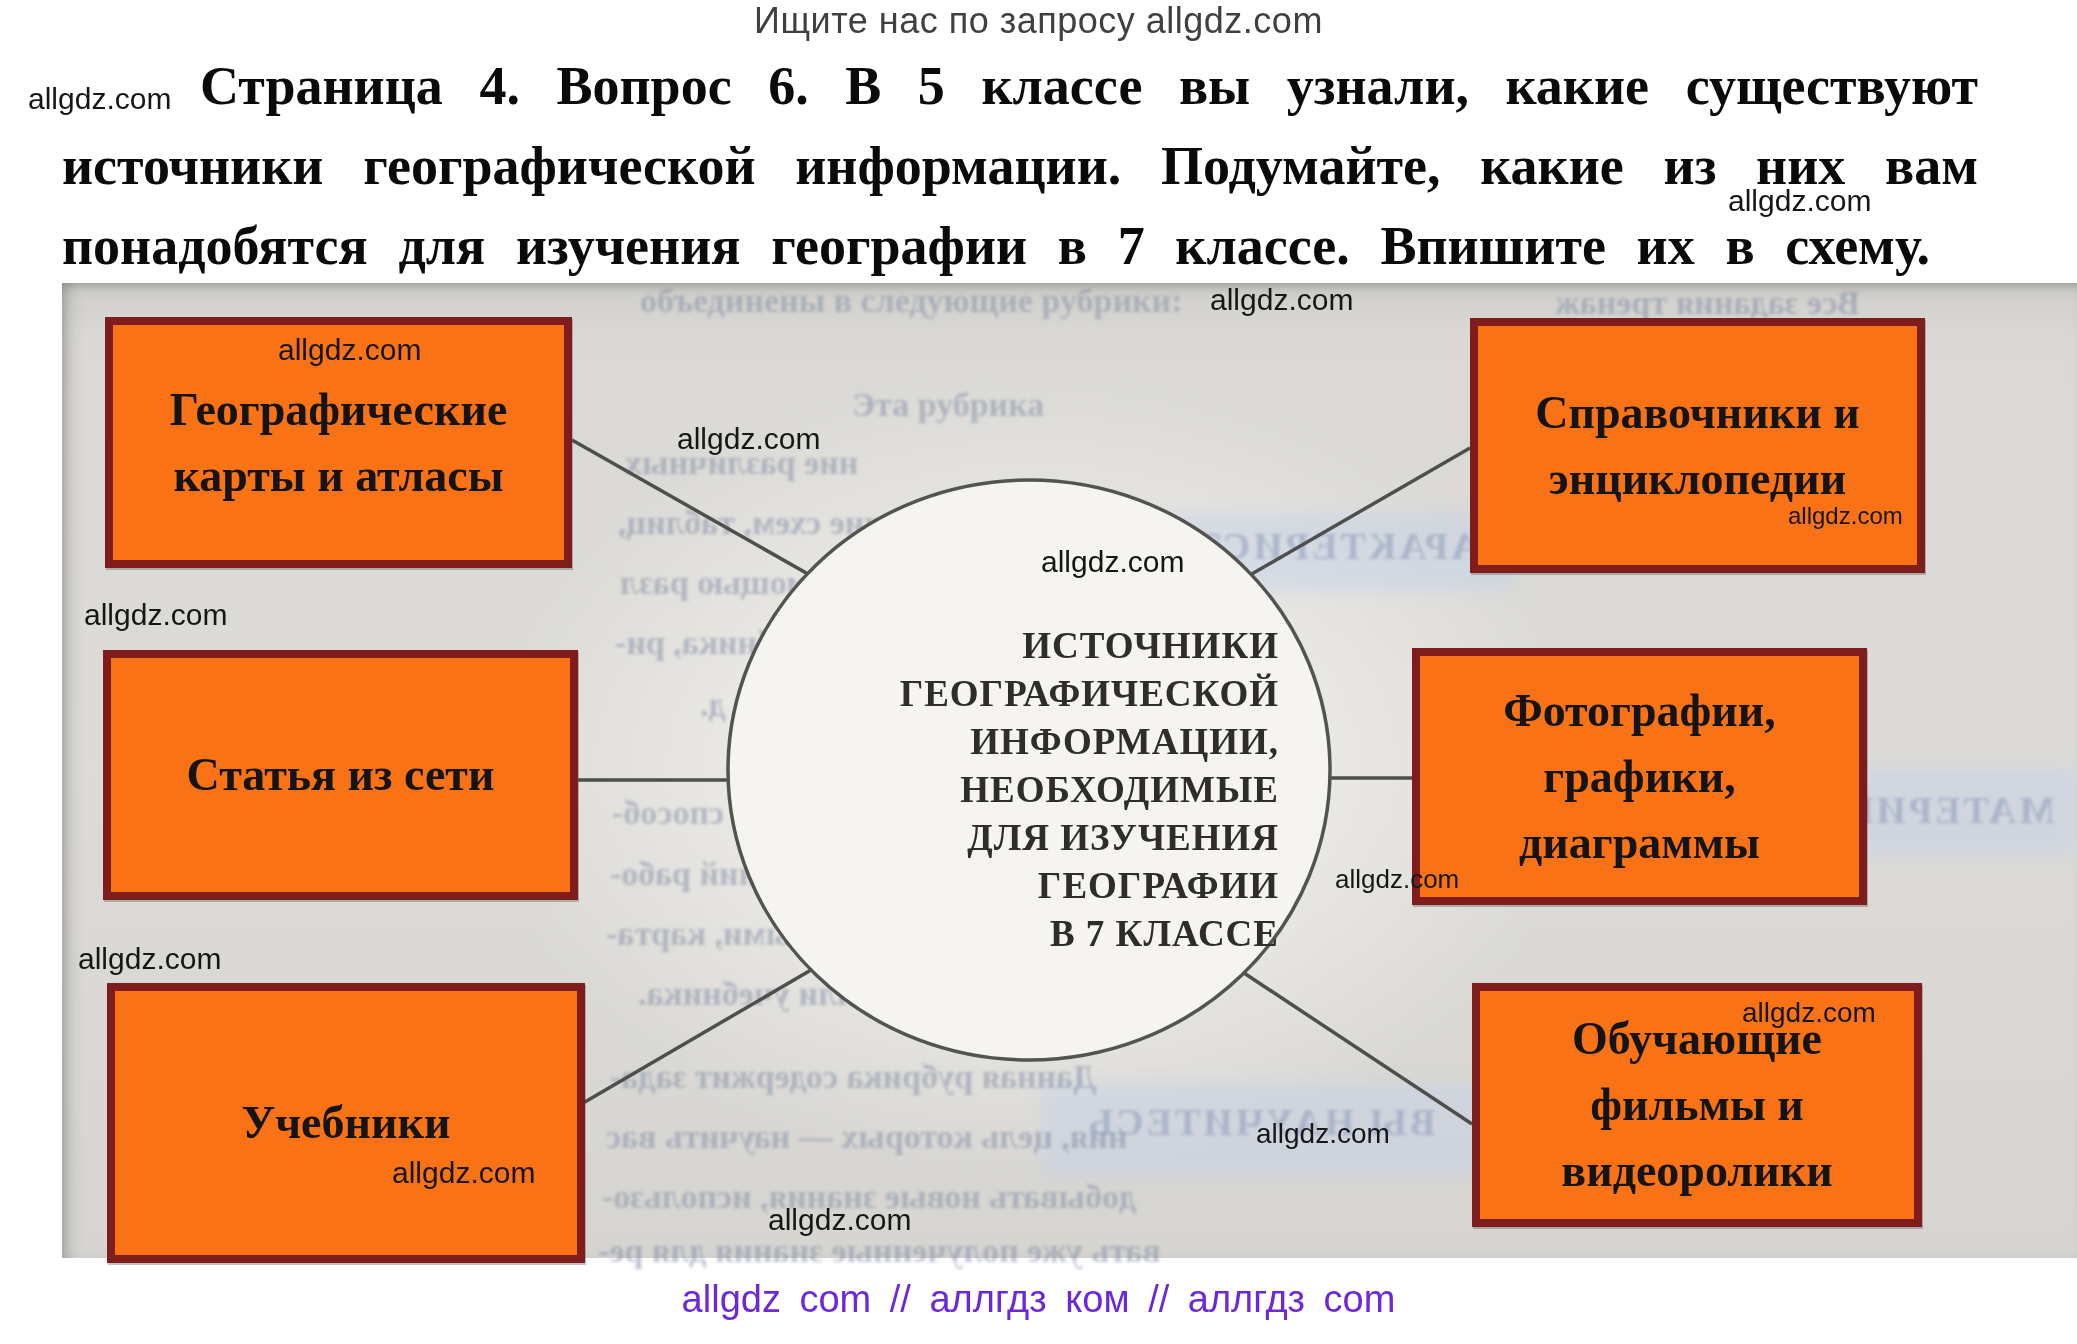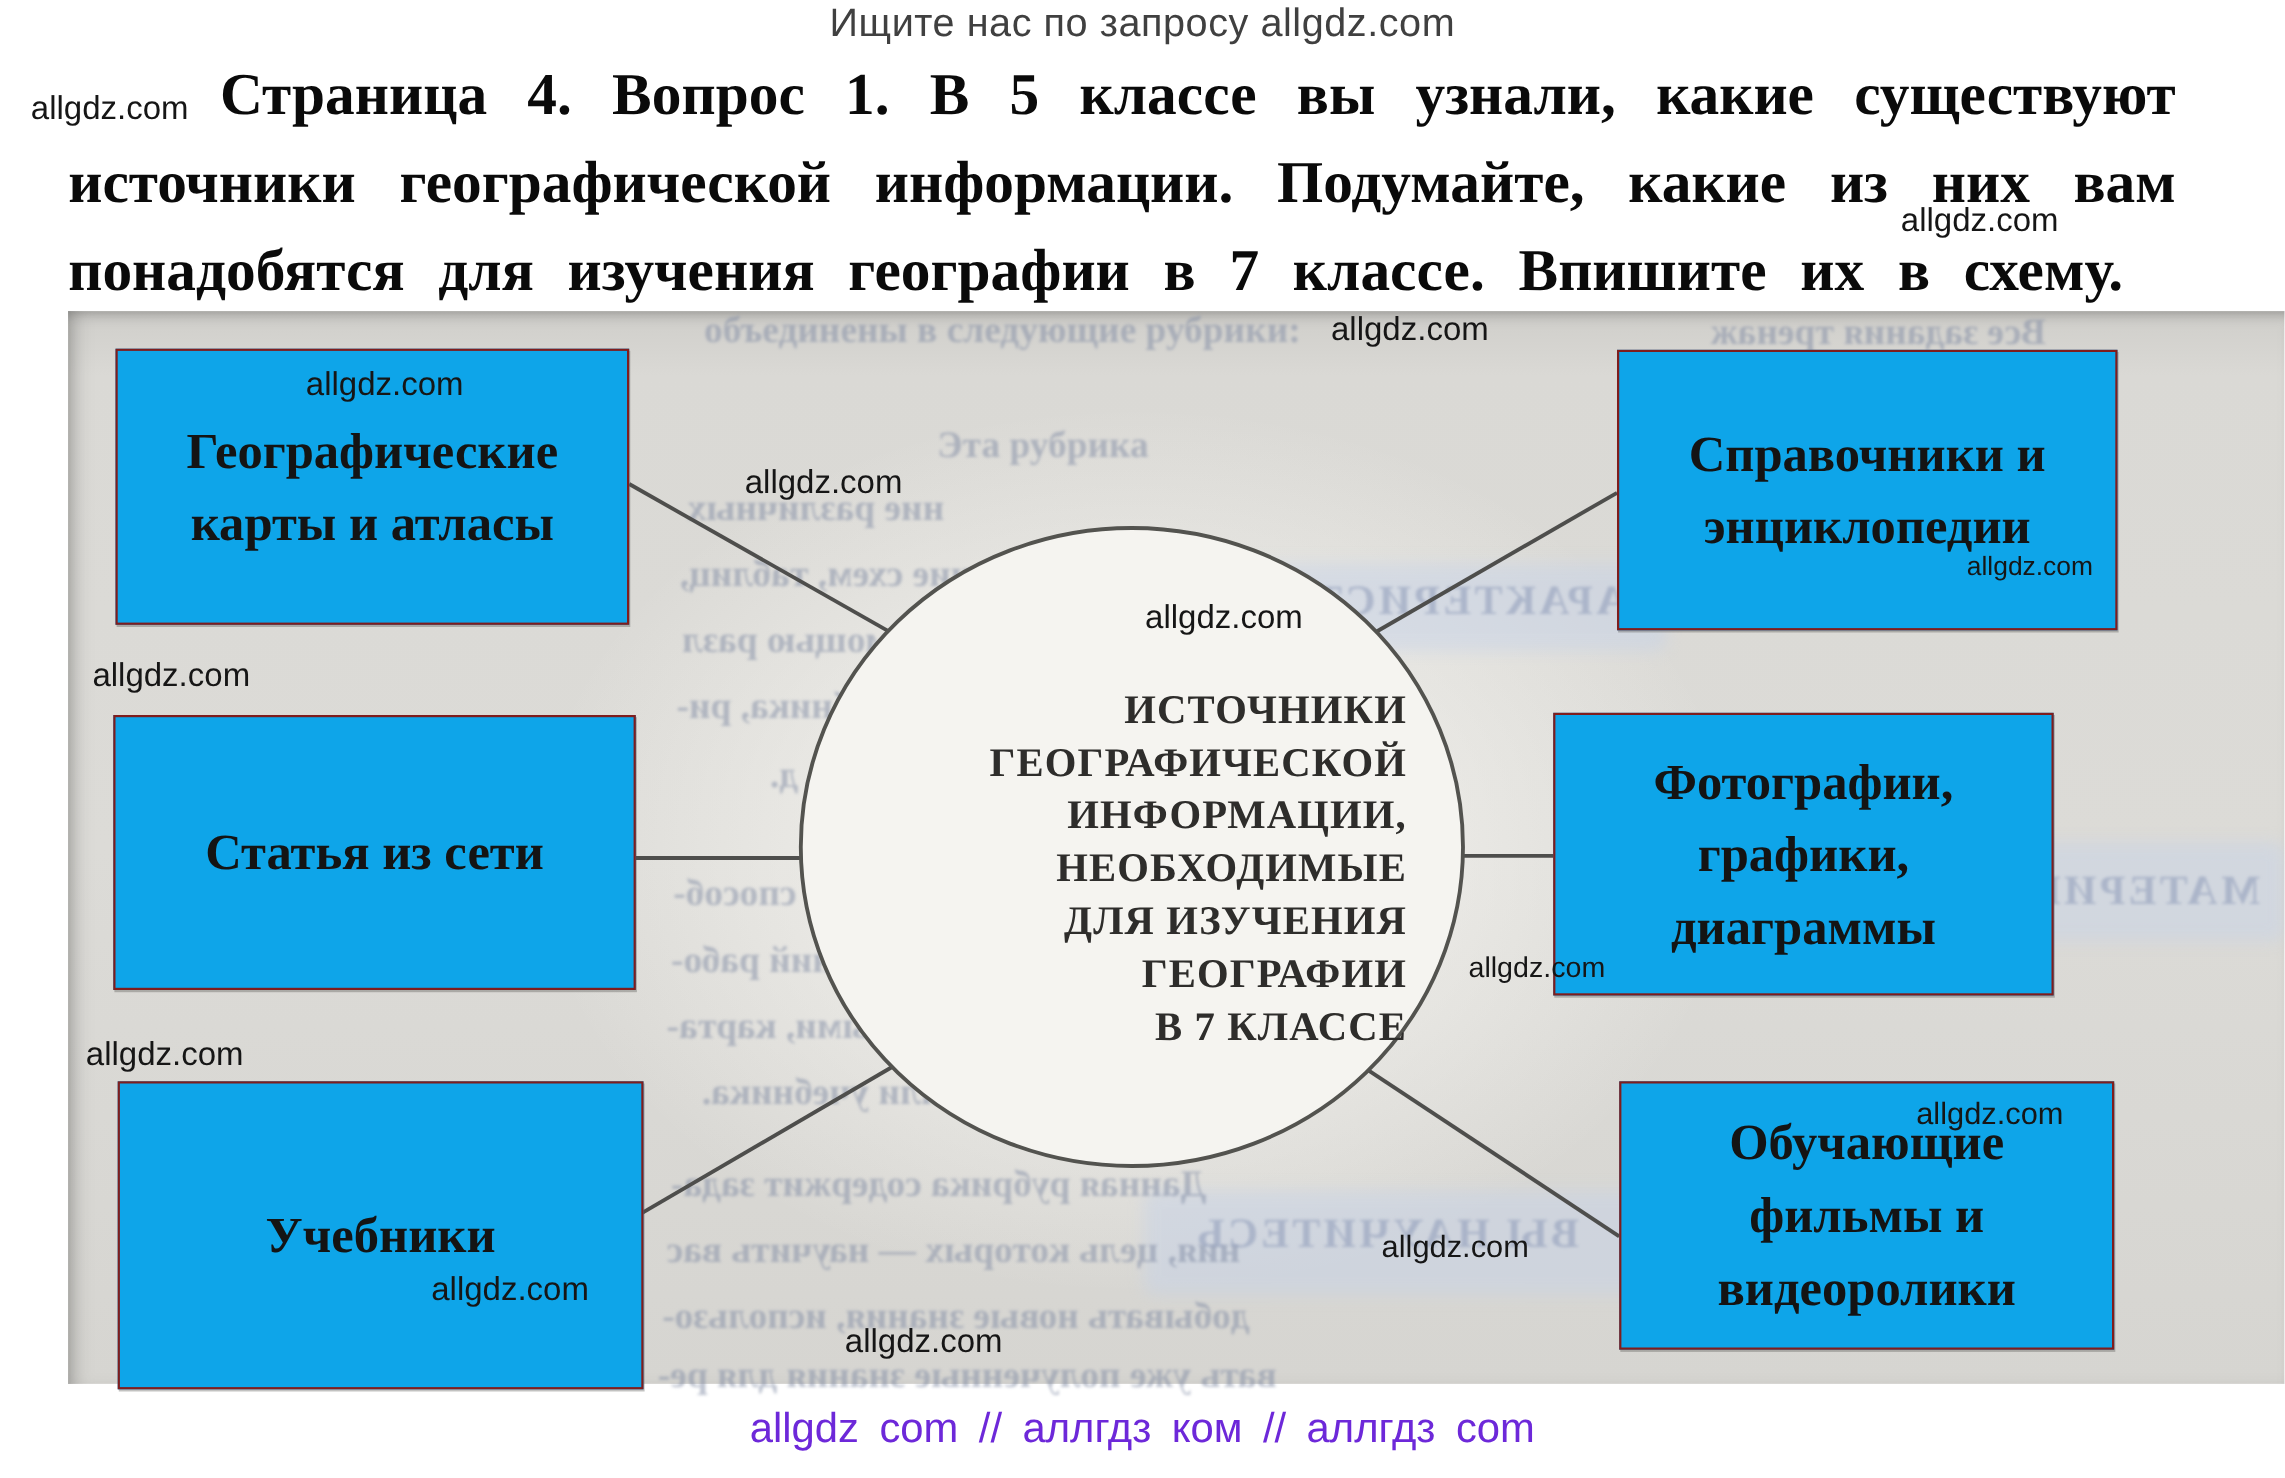--- a/index.html
+++ b/index.html
@@ -50,21 +50,21 @@
   
   .diagram-svg{position:absolute;left:0;top:0;width:2077px;height:1344px;}
 
   
   .circle-label{position:absolute;left:779px;top:622px;width:500px;text-align:right;
                 color:#2e2d2b;}
   .circle-label span{display:block;font-size:37px;font-weight:bold;line-height:48px;
                      letter-spacing:1px;}
 
   
-  .sbox{position:absolute;box-sizing:border-box;background:#0ea5e9;border:2px solid #7f1d1d;
+  .sbox{position:absolute;box-sizing:border-box;background:#f97316;border:8px solid #7f1d1d;
         display:flex;flex-direction:column;justify-content:center;align-items:center;
         box-shadow:1px 2px 0 rgba(80,80,78,0.35);}
   .sbox span{display:block;font-size:46px;font-weight:bold;line-height:66px;color:#141414;
              text-align:center;}
   .box-tl{left:105px;top:317px;width:467px;height:251px;}
   .box-ml{left:103px;top:650px;width:475px;height:250px;}
   .box-bl{left:107px;top:983px;width:478px;height:280px;}
   .box-tr{left:1470px;top:318px;width:455px;height:255px;}
   .box-mr{left:1412px;top:648px;width:455px;height:257px;}
   .box-br{left:1472px;top:983px;width:450px;height:244px;}
@@ -87,21 +87,21 @@
           color:#6d28d9;word-spacing:8px;}
 </style>
 </head>
 <body>
 
 <div class="page">
 
   <div class="promo">Ищите нас по запросу allgdz.com</div>
 
   <div class="heading">
-    <div class="hline l1">Страница 4. Вопрос 1. В 5 классе вы узнали, какие существуют</div>
+    <div class="hline l1">Страница 4. Вопрос 6. В 5 классе вы узнали, какие существуют</div>
     <div class="hline l2">источники географической информации. Подумайте, какие из них вам</div>
     <div class="hline l3">понадобятся для изучения географии в 7 классе. Впишите их в схему.</div>
   </div>
 
   <div class="scan"></div>
   <div class="band a"></div>
   <div class="band b"></div>
   <div class="band c"></div>
 
   <span class="bleed bl1">объединены в следующие рубрики:</span>

